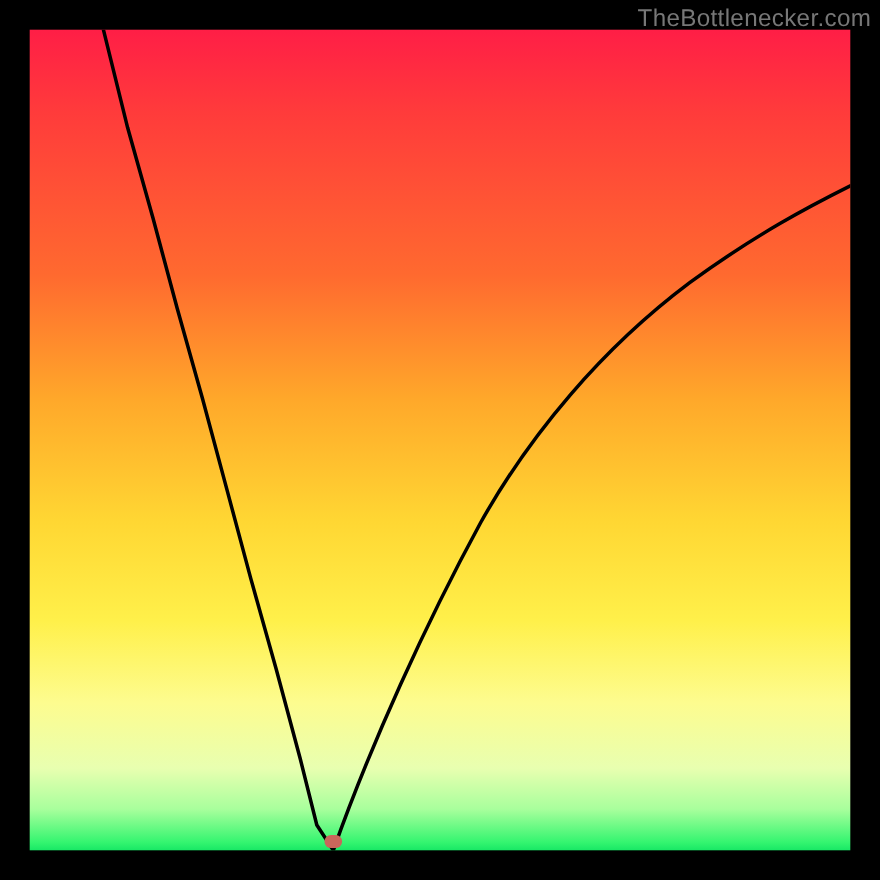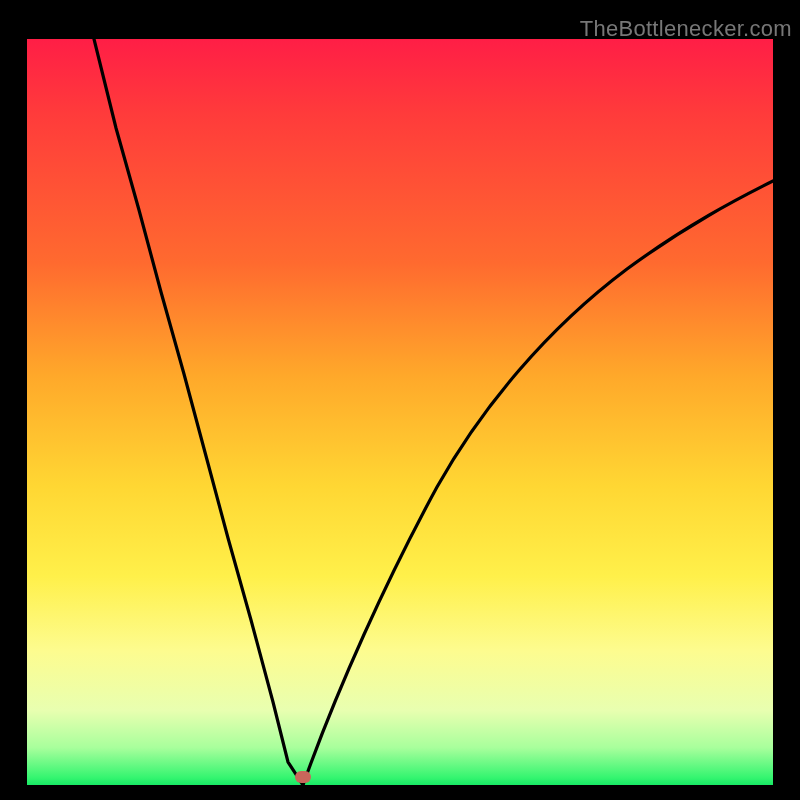--- a/index.html
+++ b/index.html
@@ -7,21 +7,21 @@
     padding: 0;
     width: 800px;
     height: 800px;
     background: #000;
     font-family: Arial, Helvetica, sans-serif;
     overflow: hidden;
   }
   .frame {
     position: absolute;
     left: 0;
-    top: 12px;
+    top: 0;
     width: 800px;
     height: 760px;
     background: #000;
   }
   .plot-area {
     position: absolute;
     left: 27px;
     top: 27px;
     width: 746px;
     height: 746px;

